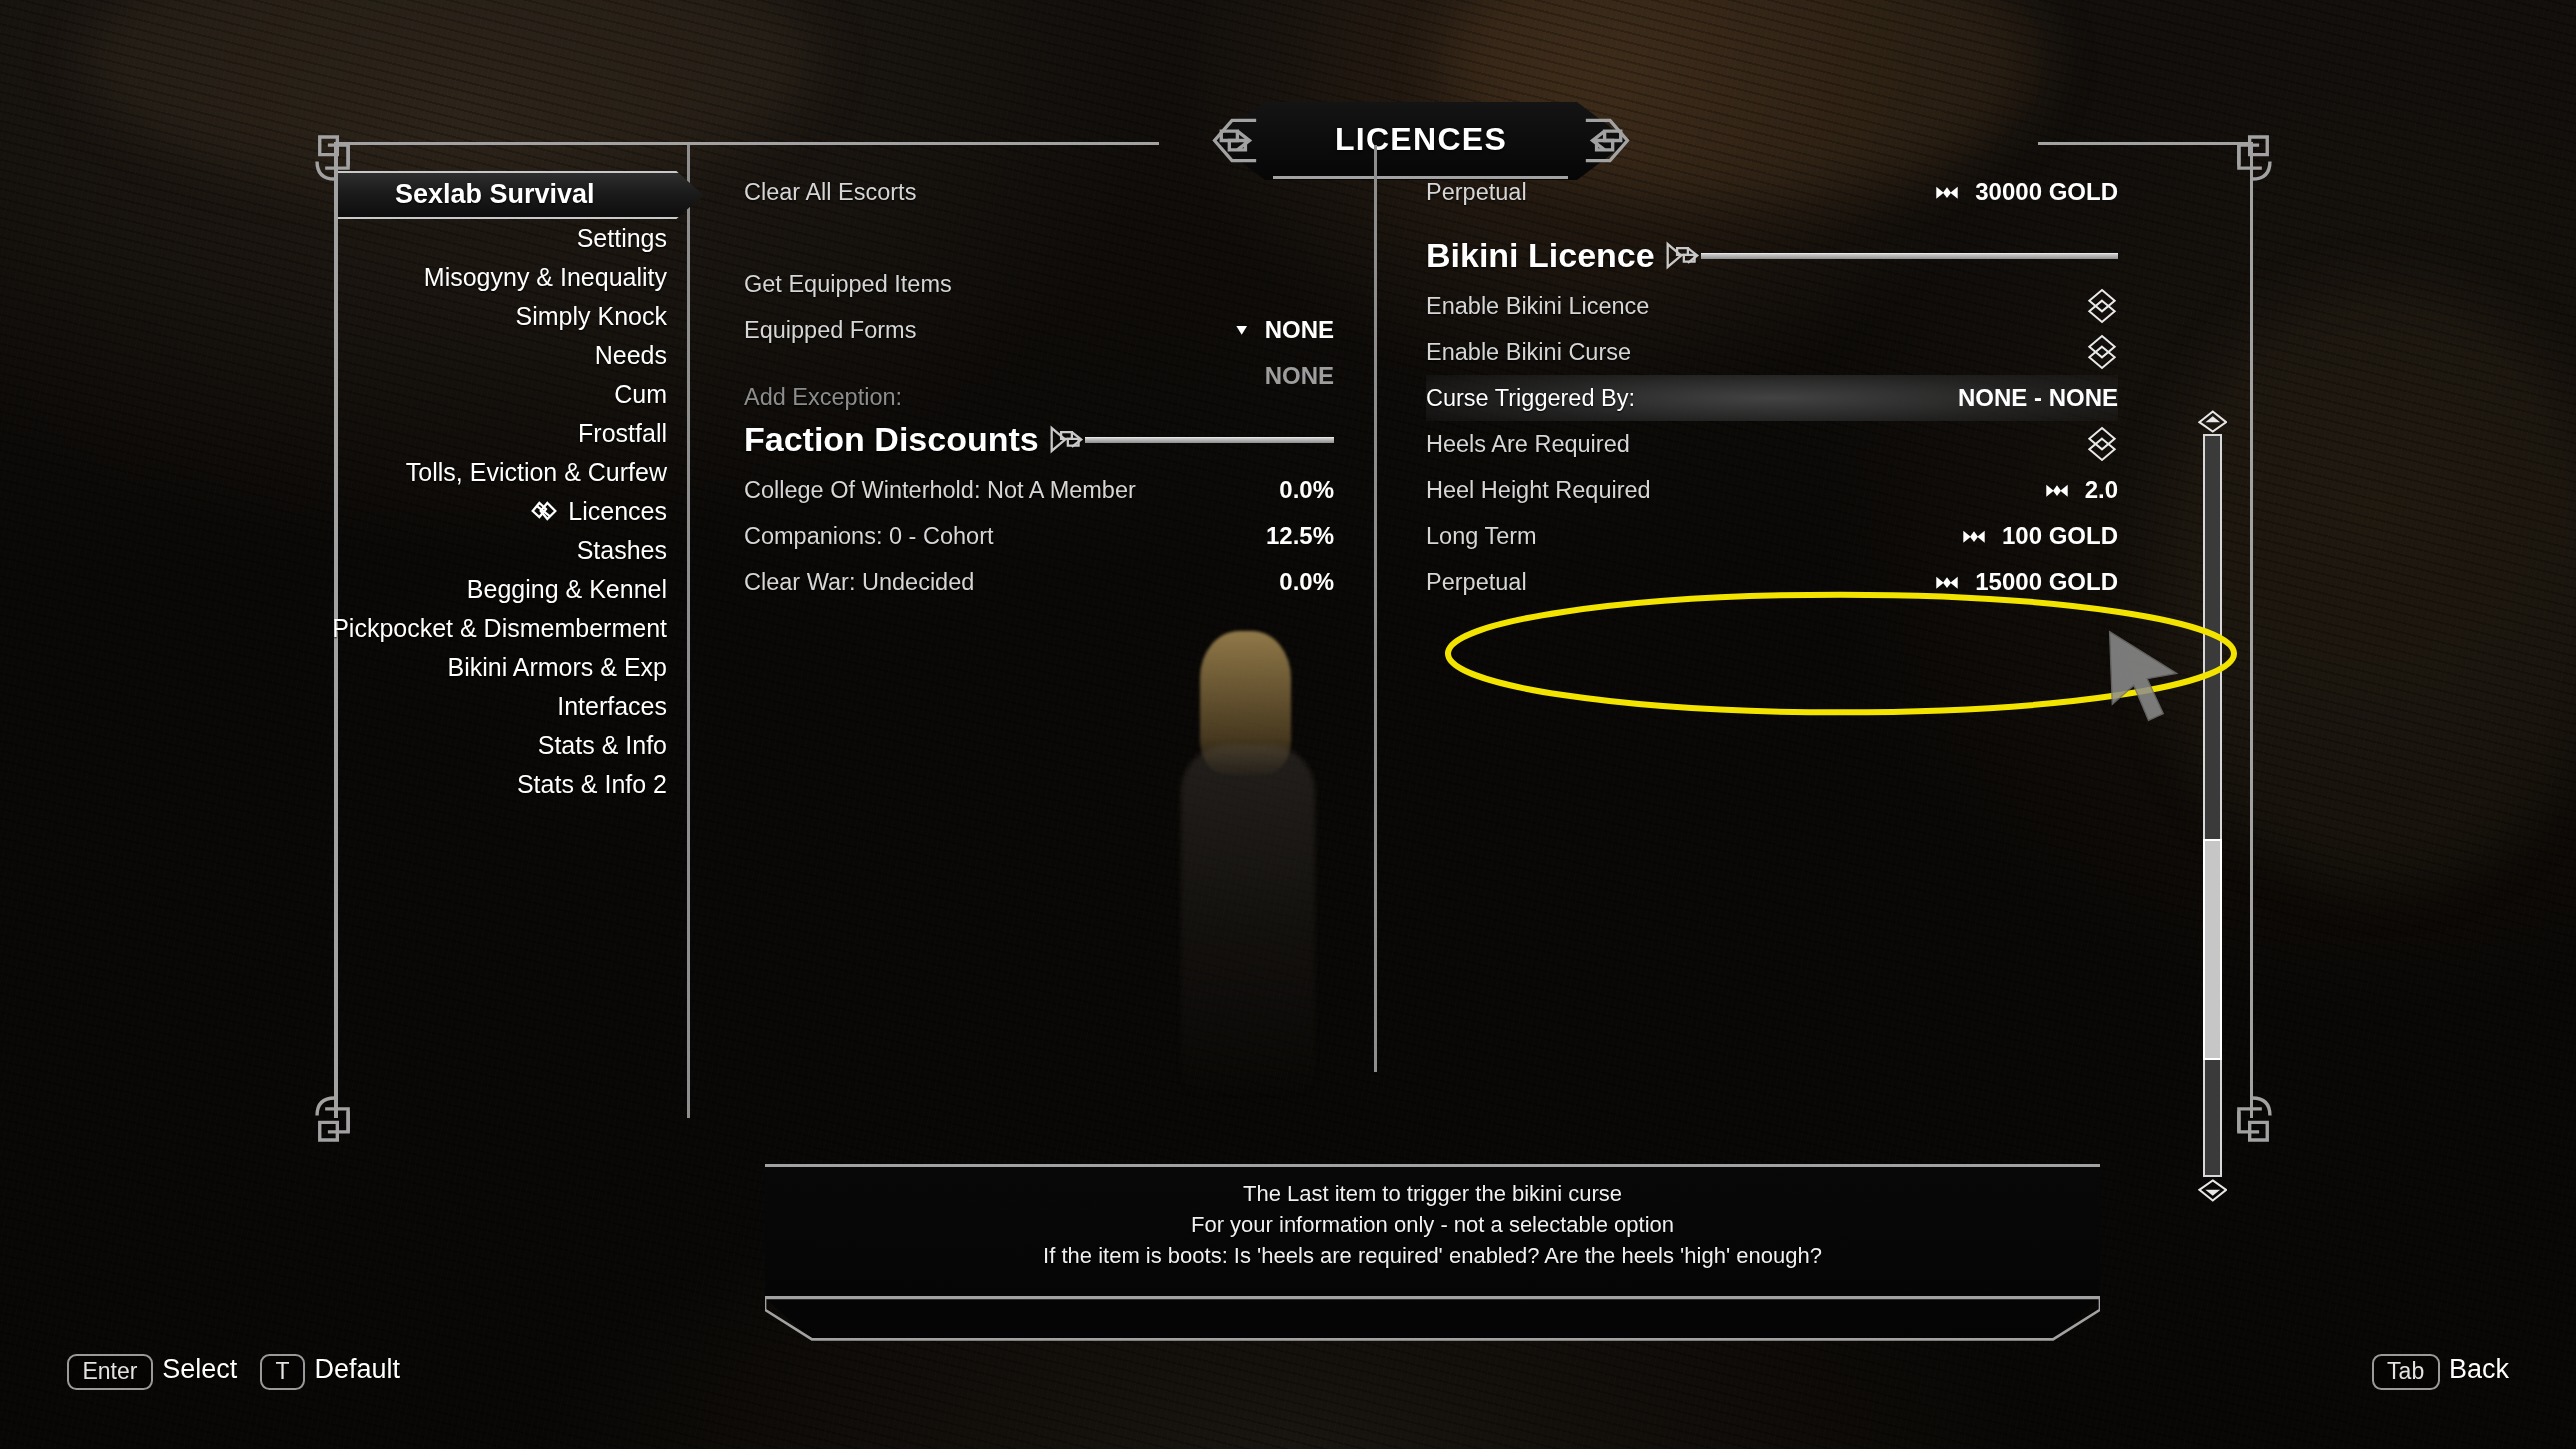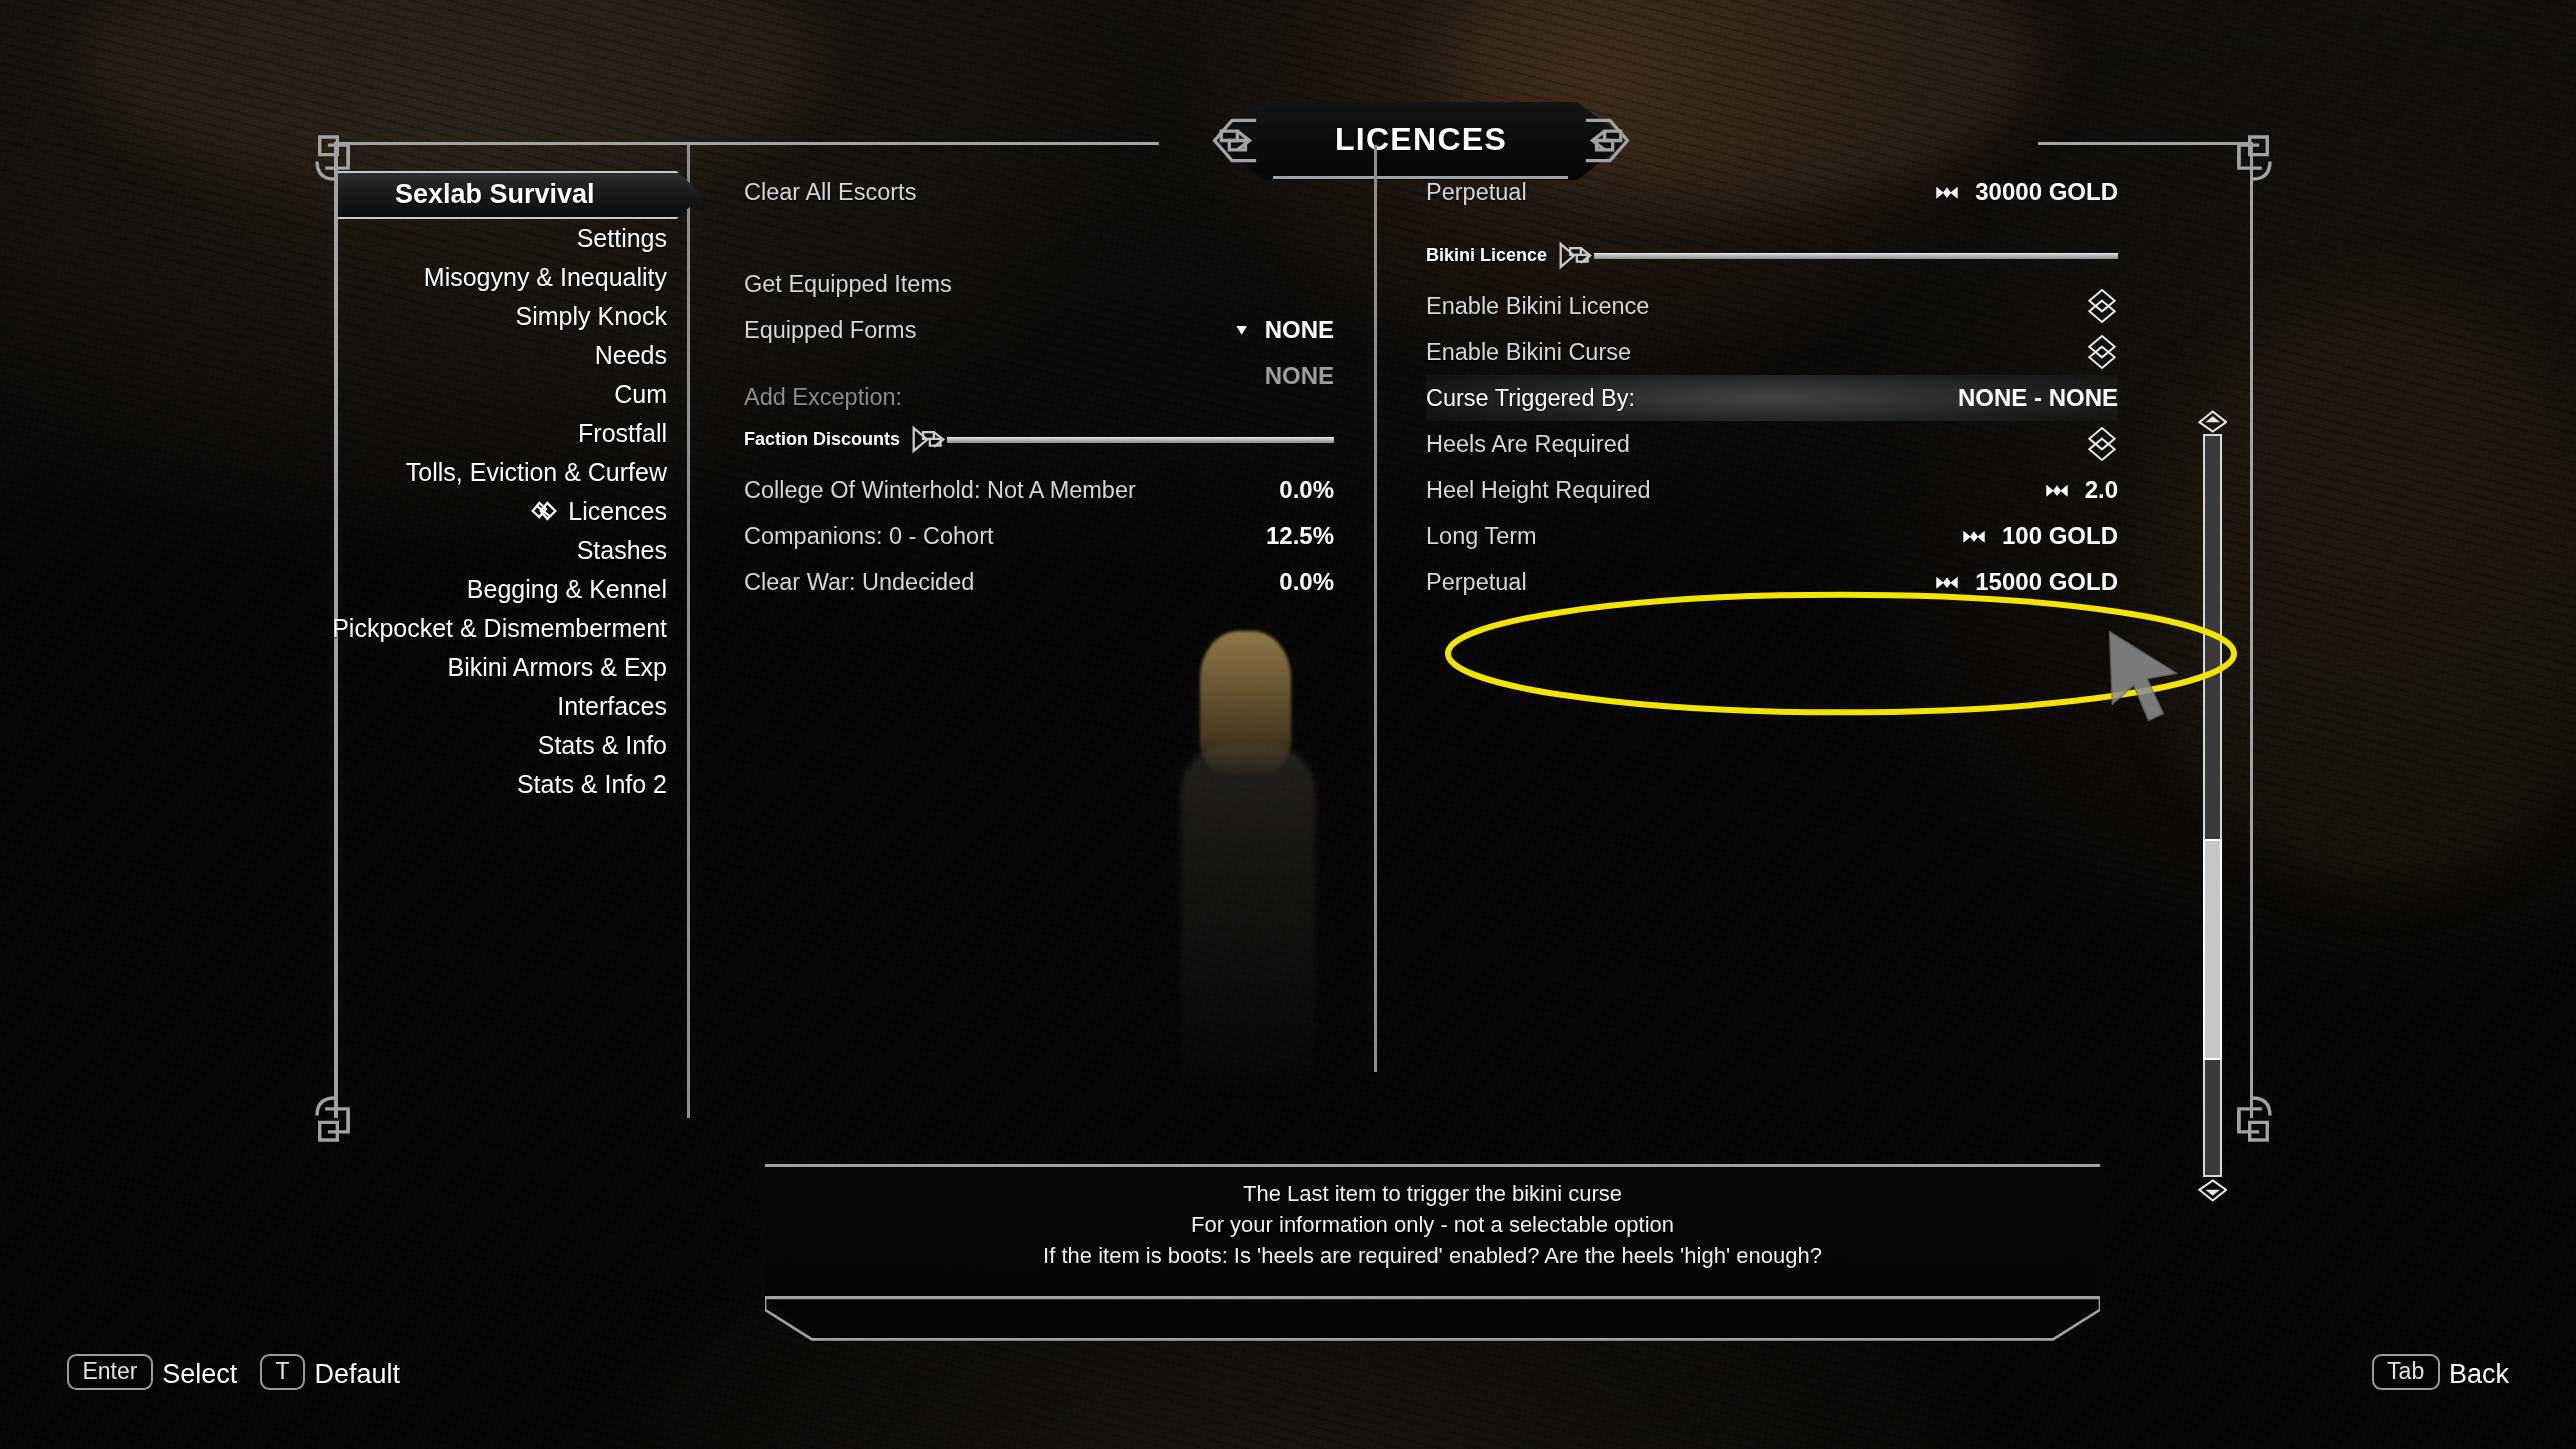--- a/index.html
+++ b/index.html
@@ -143,21 +143,21 @@
   .row.spacer { height:46px; }
 
   .row.highlighted {
     background:radial-gradient(ellipse 70% 100% at 50% 50%, rgba(70,70,70,0.95) 0%, rgba(40,40,40,0.75) 55%, rgba(10,10,10,0.0) 100%);
   }
   .row.highlighted .rlabel { color:#ffffff; }
 
   
   .sec-head {
     height:56px; display:flex; align-items:center; gap:0;
-    font-size:18px; font-weight:bold; color:#ffffff;
+    font-size:34px; font-weight:bold; color:#ffffff;
     margin-top:12px;
   }
   .sec-head .sec-label { text-shadow:0 0.7px 2.7px rgba(0,0,0,.95); margin-right:10.7px; }
   .sec-head .sec-rule { flex:1; height:9.4px; position:relative; }
   .sec-head .sec-rule .bar {
     position:absolute; left:36px; right:0; top:2px; height:6px;
     background:linear-gradient(180deg,#d0d0d0,#8e8e8e);
     border-top:0.7px solid #e6e6e6;
   }
   .sec-head .sec-arrow { position:absolute; left:0; top:-10.7px; width:39px; height:31px; }
@@ -206,21 +206,21 @@
   }
   #footer-text div { text-shadow:0 0.7px 2px rgba(0,0,0,.95); }
 
   
   #keybar {
     position:absolute; left:0; top:1335px; width:2576px; height:74px;
     display:flex; align-items:center; justify-content:space-between;
     padding:0 67px;
   }
   .keygrp { display:flex; align-items:center; gap:23px; }
-  .keyhint { display:flex; align-items:flex-end; gap:9.4px; }
+  .keyhint { display:flex; align-items:flex-start; gap:9.4px; }
   .keycap {
     border:2.7px solid #9a9a9a; border-radius:9.4px;
     padding:2.7px 13.4px 5.4px; font-size:23px; color:#e3e3e3;
     background:rgba(0,0,0,.35); line-height:1.05;
   }
   .keyact { font-size:27px; color:#ffffff; text-shadow:0 0.7px 2px rgba(0,0,0,.9); }
 
   
   #annot {
     position:absolute; left:1442px; top:590px; width:798px; height:127px;

